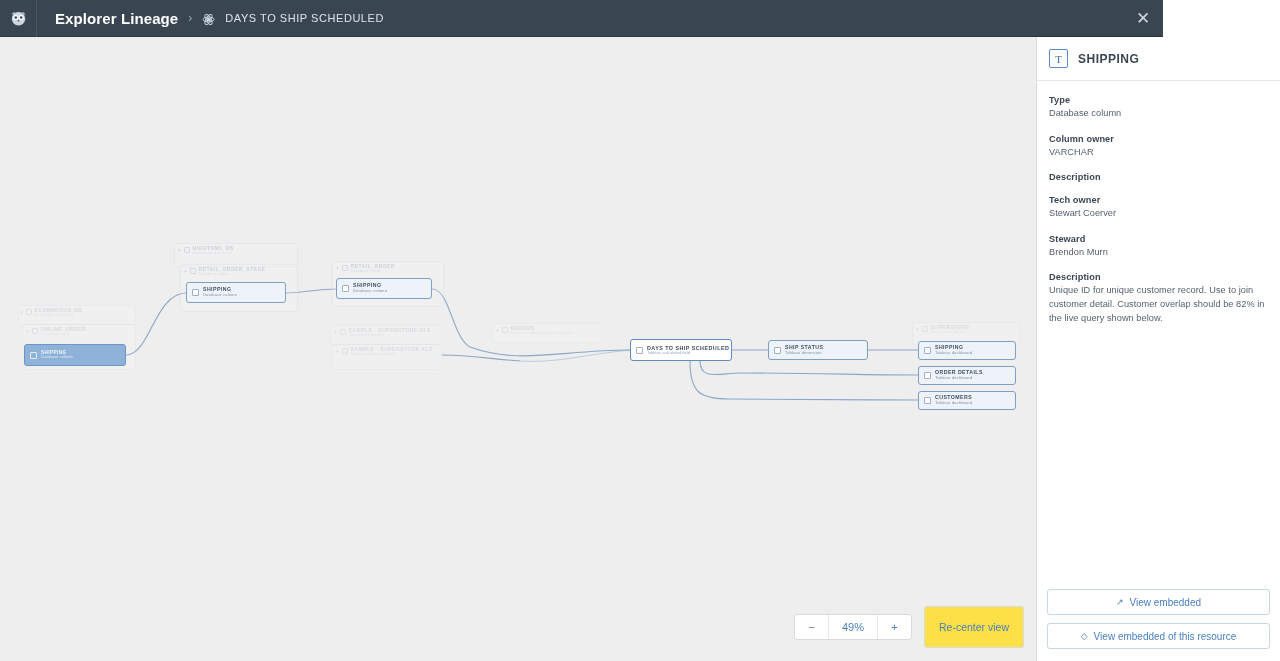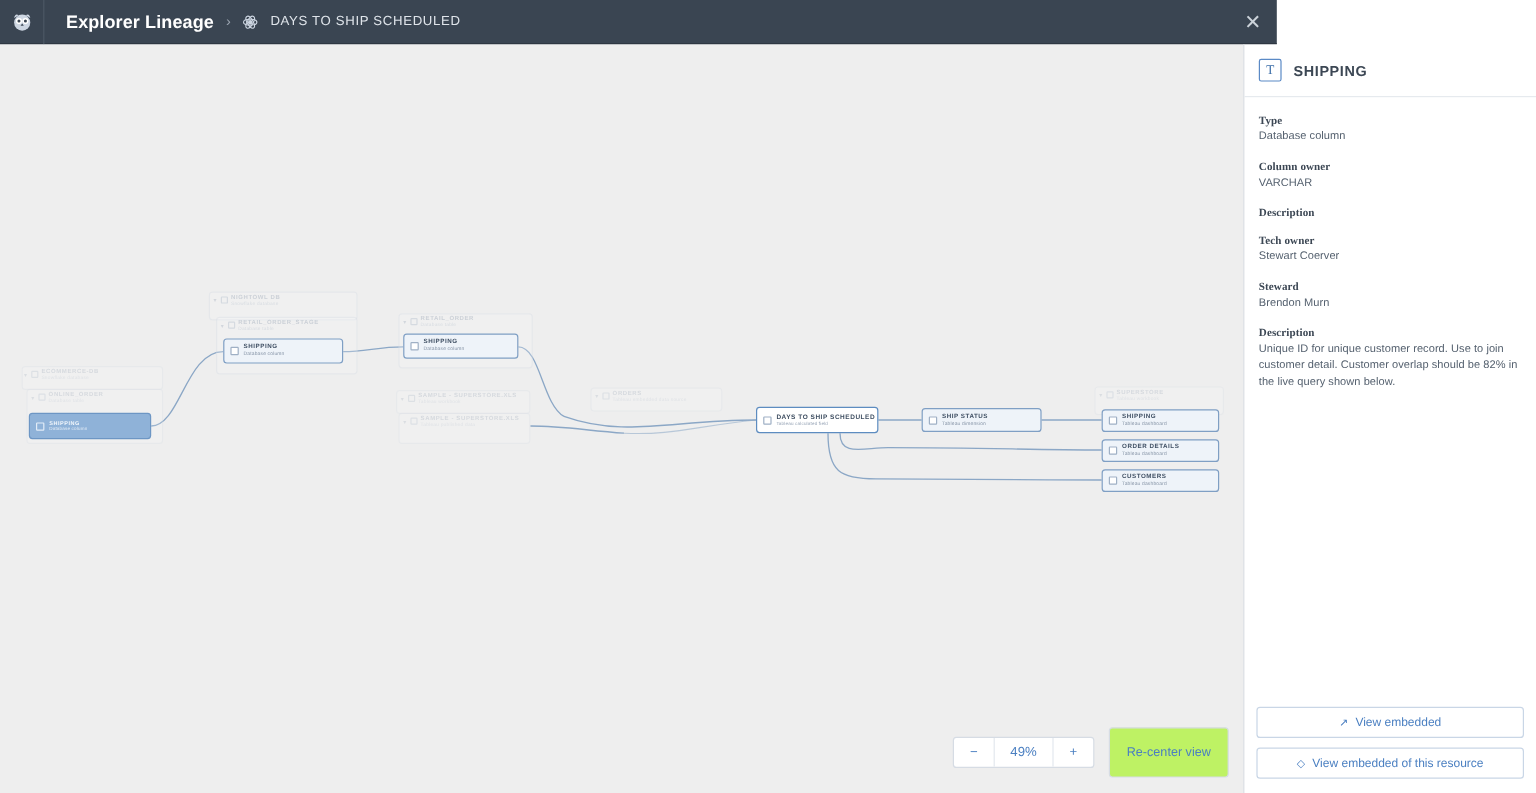--- a/index.html
+++ b/index.html
@@ -5,21 +5,21 @@
   * { box-sizing: border-box; margin: 0; padding: 0; }
   html, body {
     width: 1280px; height: 661px;
     font-family: "Liberation Sans", sans-serif;
     overflow: hidden;
     background: #ffffff;
   }
 
   
   #topbar {
-    position: absolute; left: 0; top: 0; width: 1064px; height: 37px;
+    position: absolute; left: 0; top: 0; width: 1163px; height: 37px;
     background: #3a4552;
     display: flex; align-items: center;
     border-bottom: 1px solid #2c353f;
   }
   #logo-cell {
     width: 37px; height: 37px;
     display: flex; align-items: center; justify-content: center;
     border-right: 1px solid #4c5764;
   }
   .owl-logo {
@@ -126,21 +126,21 @@
     display: flex; align-items: center; justify-content: center;
     font-size: 11px; color: #4a7fc1;
   }
   #zoom-out, #zoom-in { width: 34px; cursor: pointer; font-size: 14px; }
   #zoom-out { border-right: 1px solid #e3e8ee; }
   #zoom-in { border-left: 1px solid #e3e8ee; }
   #zoom-level { width: 48px; color: #4f5d6e; font-size: 10.5px; }
   #recenter-btn {
     height: 42px; padding: 0 14px;
     display: flex; align-items: center; justify-content: center;
-    border: 1px solid #d6dce4; border-radius: 3px; background: #bef264;
+    border: 1px solid #d6dce4; border-radius: 3px; background: #fde047;
     color: #4a7fc1; font-size: 10.5px; cursor: pointer;
   }
 
   
   #panel {
     position: absolute; right: 0; top: 37px; width: 244px; height: 624px;
     background: #ffffff;
     border-left: 1px solid #d9dde2;
     display: flex; flex-direction: column;
   }
@@ -158,21 +158,20 @@
   #panel-title {
     font-size: 12px; font-weight: bold; letter-spacing: .5px; color: #3c4754;
   }
   #panel-body {
     flex: 1 1 auto; overflow: hidden; padding: 14px 12px 0 12px;
   }
   .field { margin-bottom: 13px; }
   .field-label {
     font-size: 9.2px; font-weight: bold; color: #3c4754; margin-bottom: 2px;
     letter-spacing: .1px;
-    font-family: Liberation Serif, serif;
   }
   .field-value {
     font-size: 9.2px; color: #55616f; line-height: 1.48; letter-spacing: .05px;
   }
   #panel-footer {
     flex: 0 0 auto; padding: 8px 10px 12px 10px;
     display: flex; flex-direction: column; gap: 8px;
   }
   .panel-btn {
     height: 26px;

